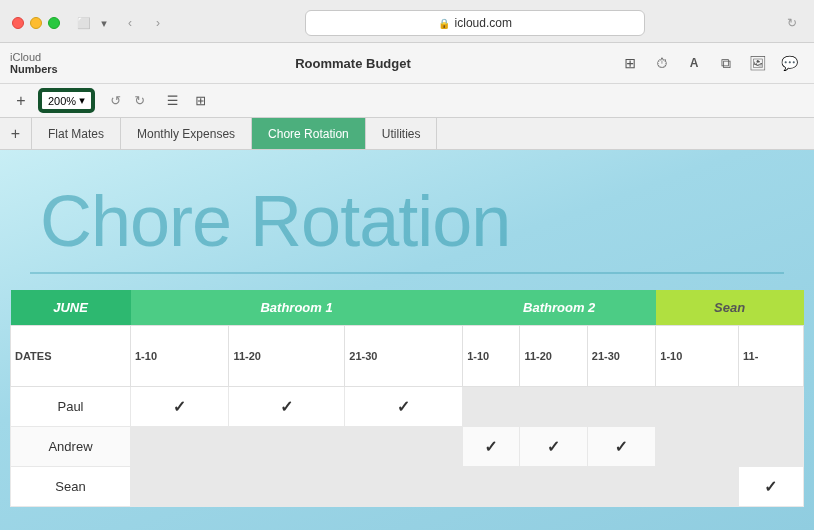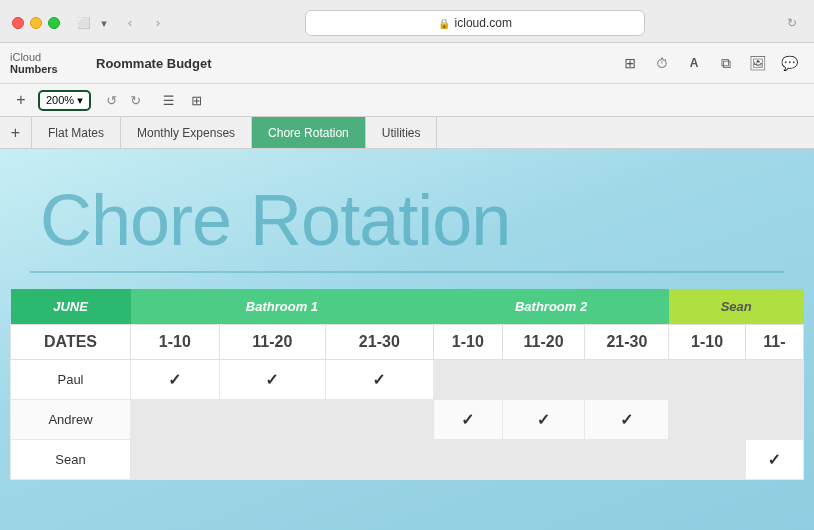--- a/index.html
+++ b/index.html
@@ -115,21 +115,21 @@
     }
 
     .app-name {
       font-size: 11px;
       font-weight: 600;
       color: #333;
     }
 
     .doc-title {
       flex: 1;
-      text-align: left;
+      text-align: center;
       font-size: 13px;
       font-weight: 600;
       color: #333;
     }
 
     .toolbar-icons {
       display: flex;
       gap: 4px;
       align-items: center;
     }
@@ -162,21 +162,21 @@
       display: flex;
       align-items: center;
       justify-content: center;
       font-size: 16px;
       color: #555;
       cursor: pointer;
     }
 
     .zoom-control {
       background: white;
-      border: 2px solid #14532d;
+      border: 4px solid #14532d;
       border-radius: 5px;
       padding: 2px 6px;
       font-size: 11px;
       display: flex;
       align-items: center;
       gap: 3px;
       cursor: pointer;
     }
 
     .undo-redo {
@@ -308,24 +308,24 @@
     }
 
     .th-kitch {
       background: #b0e040;
       color: #555 !important;
       width: 80px;
     }
 
     .subheader-row td {
       background: white;
-      padding: 8px 4px;
-      text-align: center;
+      padding: 24px 4px;
+      text-align: left;
       font-weight: 600;
-      font-size: 16px;
+      font-size: 11px;
       color: #444;
       border: 1px solid #e0e0e0;
     }
 
     .td-label {
       background: white !important;
       font-weight: 600;
     }
 
     .data-row td {

